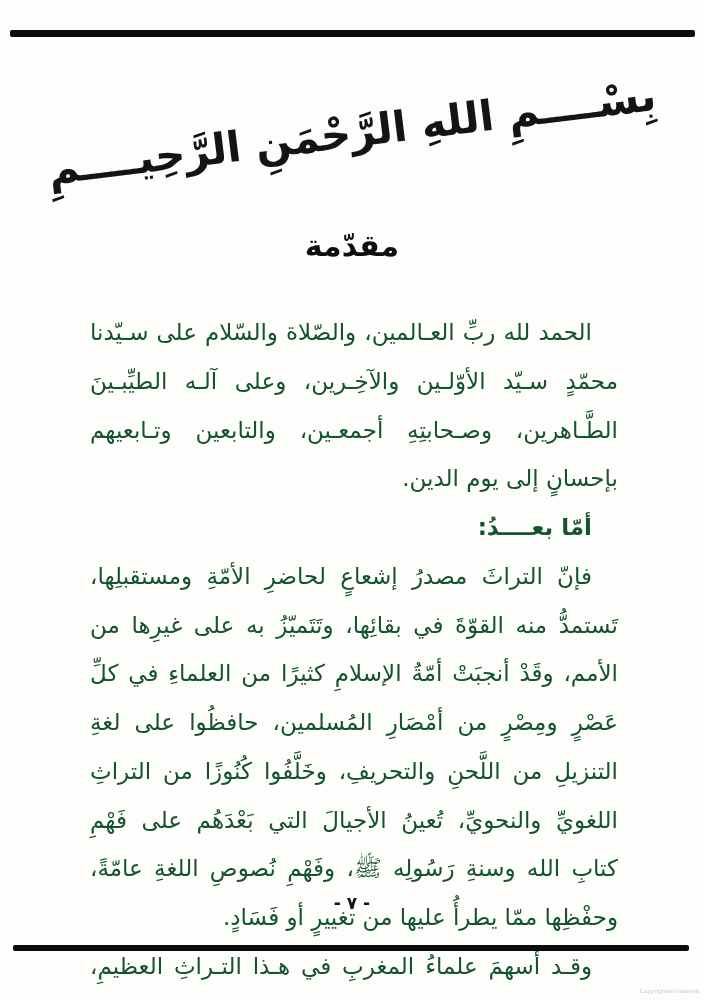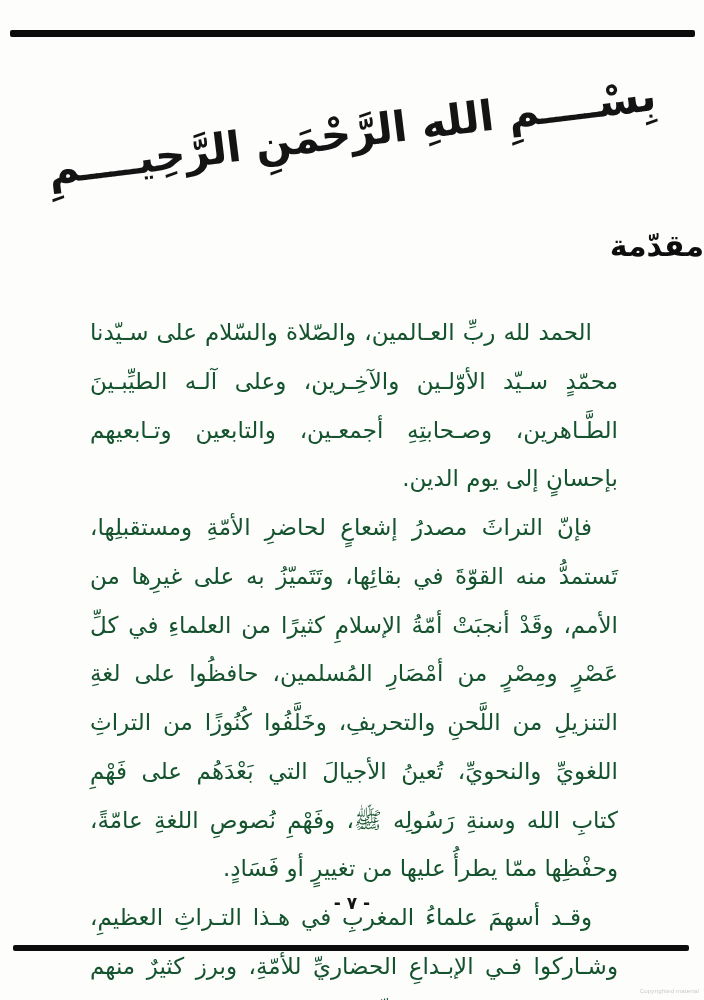--- a/index.html
+++ b/index.html
@@ -48,21 +48,21 @@
     letter-spacing: -1px;
     color: #141414;
   }
   
   .chapter-title {
     position: absolute;
     top: 228px;
     left: 0;
     width: 100%;
     margin: 0;
-    text-align: right;
+    text-align: center;
     font-size: 30px;
     font-weight: bold;
     direction: rtl;
     color: #0e0e0e;
   }
   
   .body-text {
     position: absolute;
     top: 308px;
     right: 86px;
@@ -111,20 +111,21 @@
 <div class="scan-page">
 
   <div class="edge-bar top"></div>
 
   <div class="bismillah">بِسْــــمِ اللهِ الرَّحْمَنِ الرَّحِيــــمِ</div>
 
   <h1 class="chapter-title">مقدّمة</h1>
 
   <div class="body-text">
     <p>الحمد لله ربِّ العـالمين، والصّلاة والسّلام على سـيّدنا محمّدٍ سـيّد الأوّلـين والآخِـرين، وعلى آلـه الطيِّبـينَ الطَّـاهرين، وصـحابتِهِ أجمعـين، والتابعين وتـابعيهم بإحسانٍ إلى يوم الدين.</p>
+    <p class="amma">أمّا بعــــدُ:</p>
     <p>فإنّ التراثَ مصدرُ إشعاعٍ لحاضرِ الأمّةِ ومستقبلِها، تَستمدُّ منه القوّةَ في بقائِها، وتَتَميّزُ به على غيرِها من الأمم، وقَدْ أنجبَتْ أمّةُ الإسلامِ كثيرًا من العلماءِ في كلِّ عَصْرٍ ومِصْرٍ من أمْصَارِ المُسلمين، حافظُوا على لغةِ التنزيلِ من اللَّحنِ والتحريفِ، وخَلَّفُوا كُنُوزًا من التراثِ اللغويِّ والنحويِّ، تُعينُ الأجيالَ التي بَعْدَهُم على فَهْمِ كتابِ الله وسنةِ رَسُولِه ﷺ، وفَهْمِ نُصوصِ اللغةِ عامّةً، وحفْظِها ممّا يطرأُ عليها من تغييرٍ أو فَسَادٍ.</p>
     <p>وقـد أسهمَ علماءُ المغربِ في هـذا التـراثِ العظيمِ، وشـاركوا فـي الإبـداعِ الحضاريِّ للأمّةِ، وبرز كثيرٌ منهم في العُلومِ المختلفةِ - إلّا أنَّ جهودَ كثيرٍ منهم ما تزال مغمورةً، وما تزالُ مؤلّفاتُهم راقدةً على رفوفِ المكتباتِ العامّةِ، والخاصّةِ، وهي بحاجةٍ، إلى مَنْ يحفظُها من الضَّياعِ، والهلاكِ، والتَّلفِ -، ومنها علم النَّحوِ، ومنْـهُ حاشـيةٌ علـى ألْفِيّـةِ ابـنِ مالِـكٍ، للعَالِـمِ العَلّامَة الشَّـيْخِ/ مُحَمَّد بـن مسْعُودٍ الطُّرْنُباطِيِّ الفاسي</p>
   </div>
 
   <div class="page-number">- ٧ -</div>
 
   <div class="edge-bar bottom"></div>
 
   <div class="copyright">Copyrighted material</div>
 

